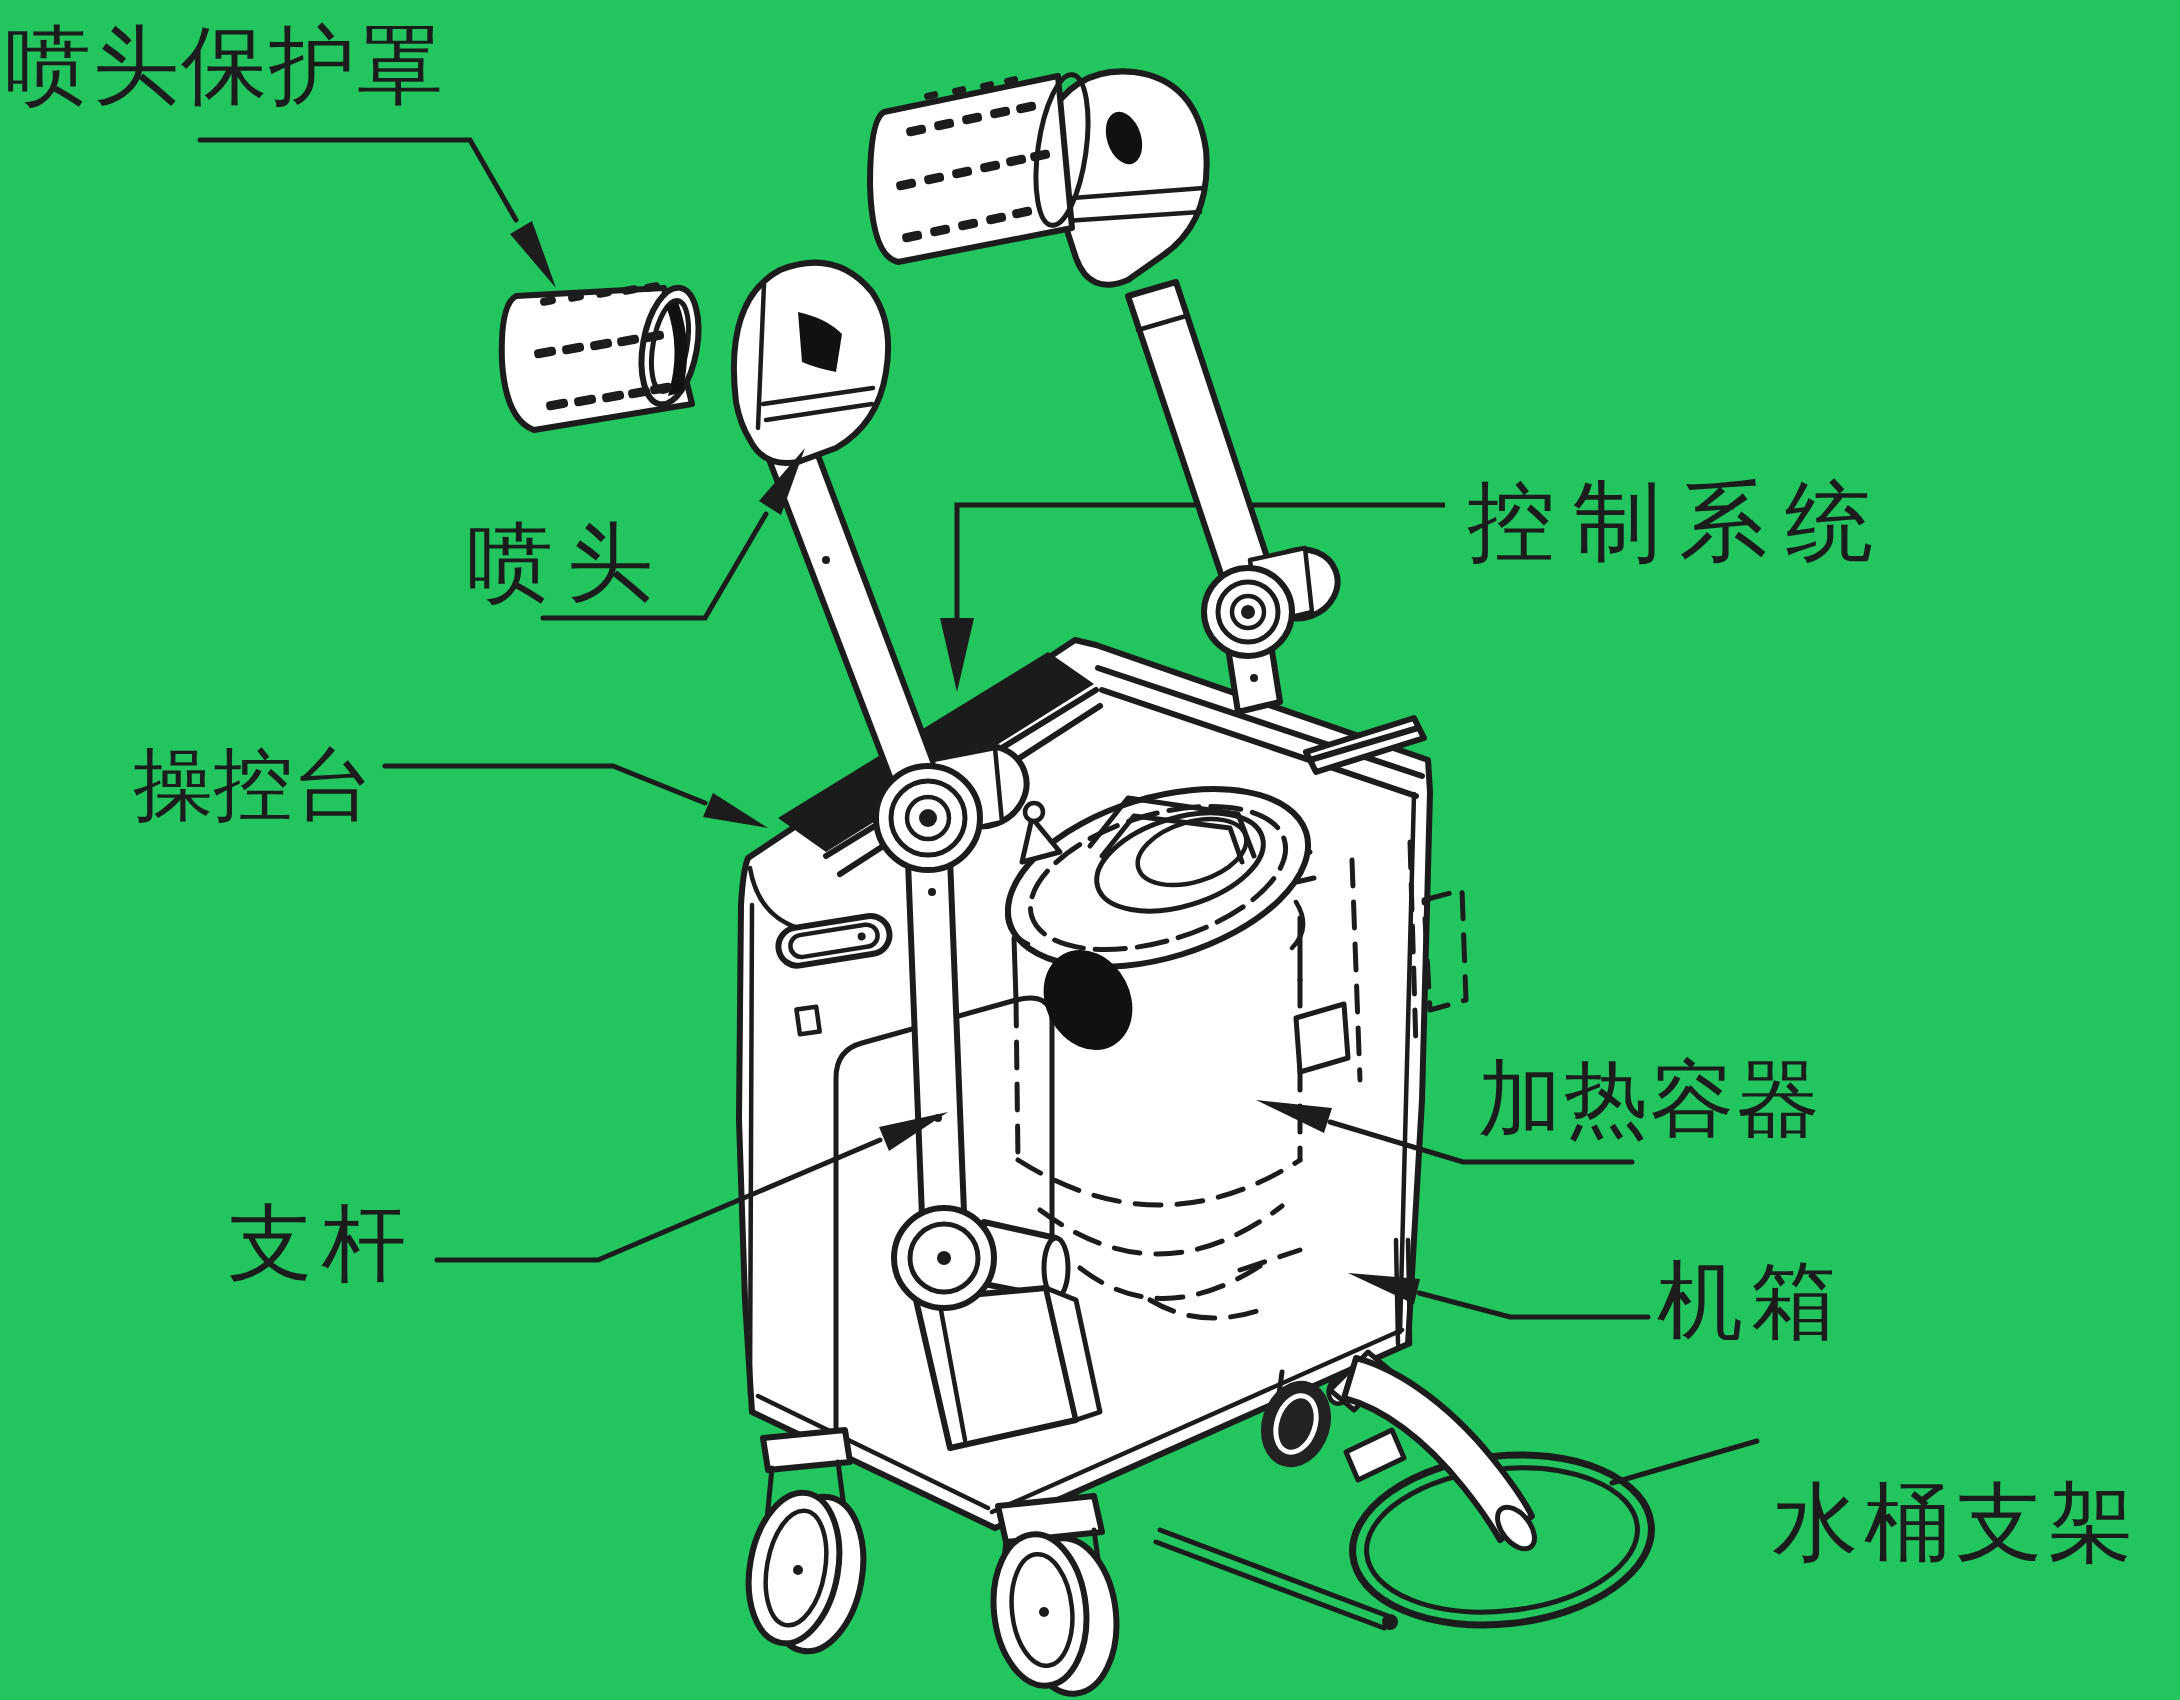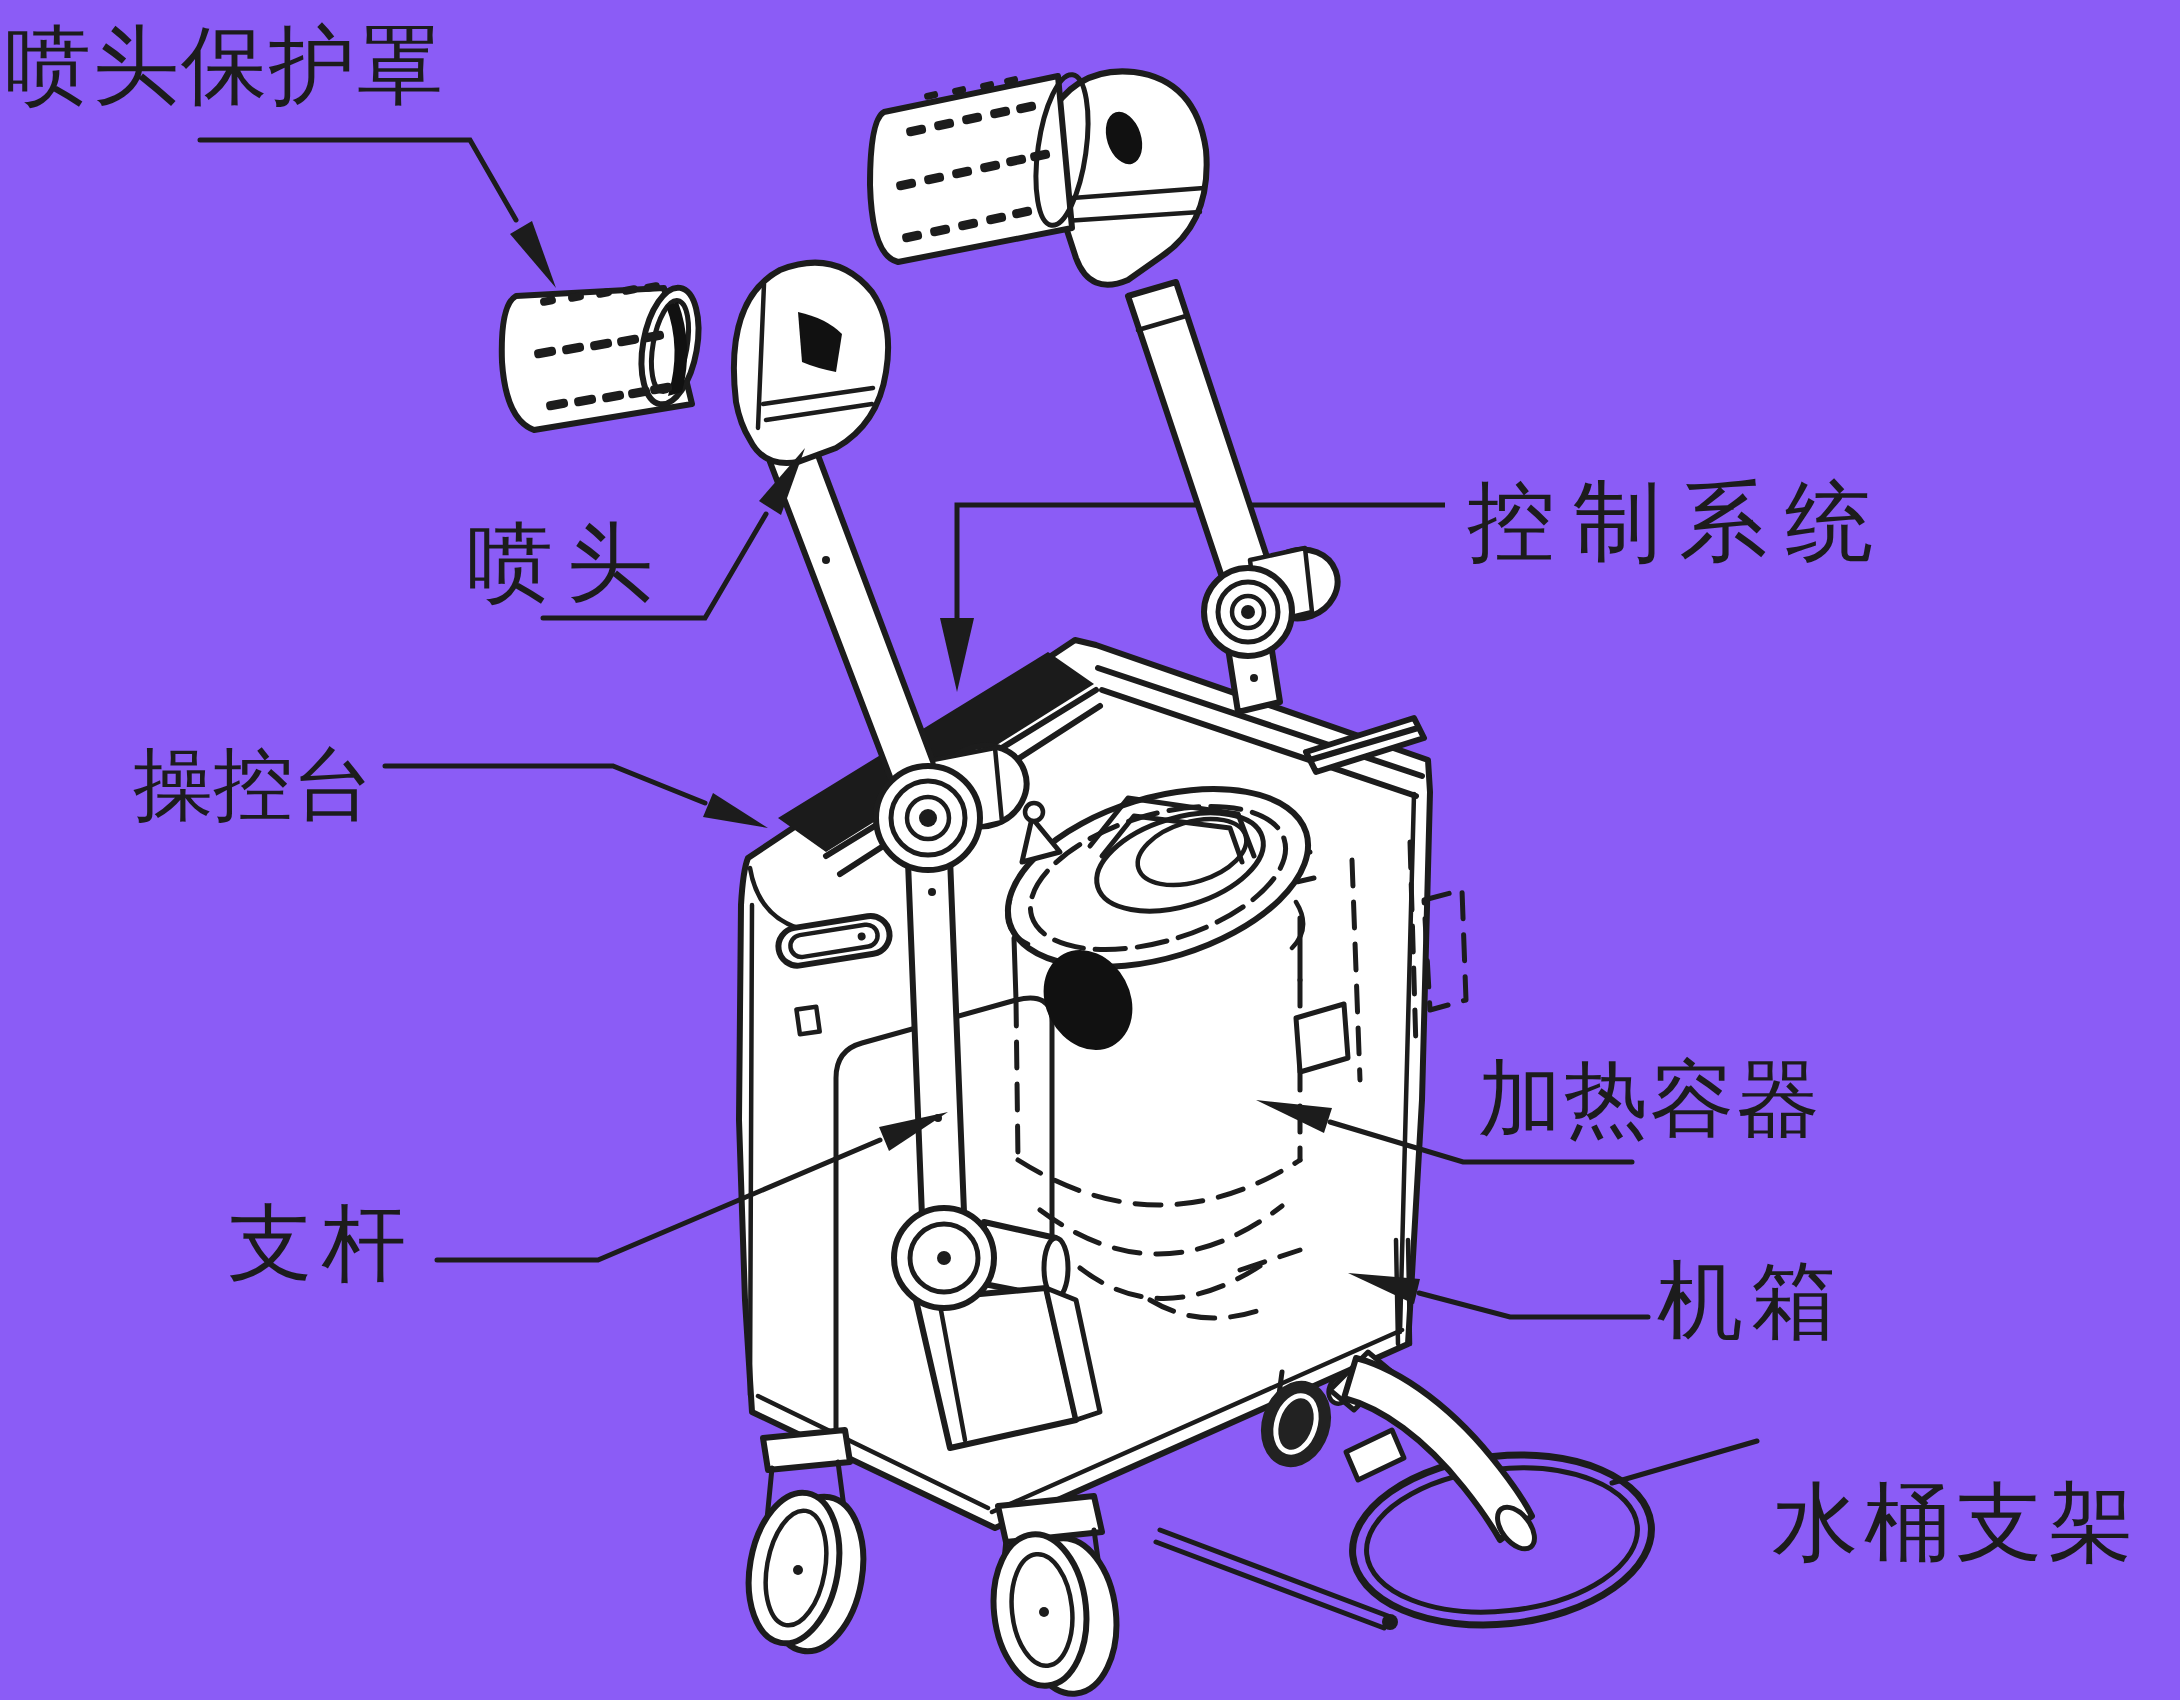--- a/index.html
+++ b/index.html
@@ -1,16 +1,16 @@
 <!DOCTYPE html>
 <html><head>
 <meta charset="utf-8">
 <style>
   html,body{margin:0;padding:0;background:#ffffff;}
-  .stage{position:relative;width:2180px;height:1700px;background:#8b5cf6;overflow:hidden;}
+  .stage{position:relative;width:2180px;height:1700px;background:#22c55e;overflow:hidden;}
   svg{display:block;}
   text.lbl{font-family:"DejaVu Sans","Liberation Sans",sans-serif;fill:#1c1c1c;}
 </style>
 </head>
 <body>
 
 <div class="stage">
 <svg width="2180" height="1700" viewBox="0 0 2180 1700" xmlns="http://www.w3.org/2000/svg">
 
   <g stroke="#1c1c1c" stroke-width="5" fill="none">

